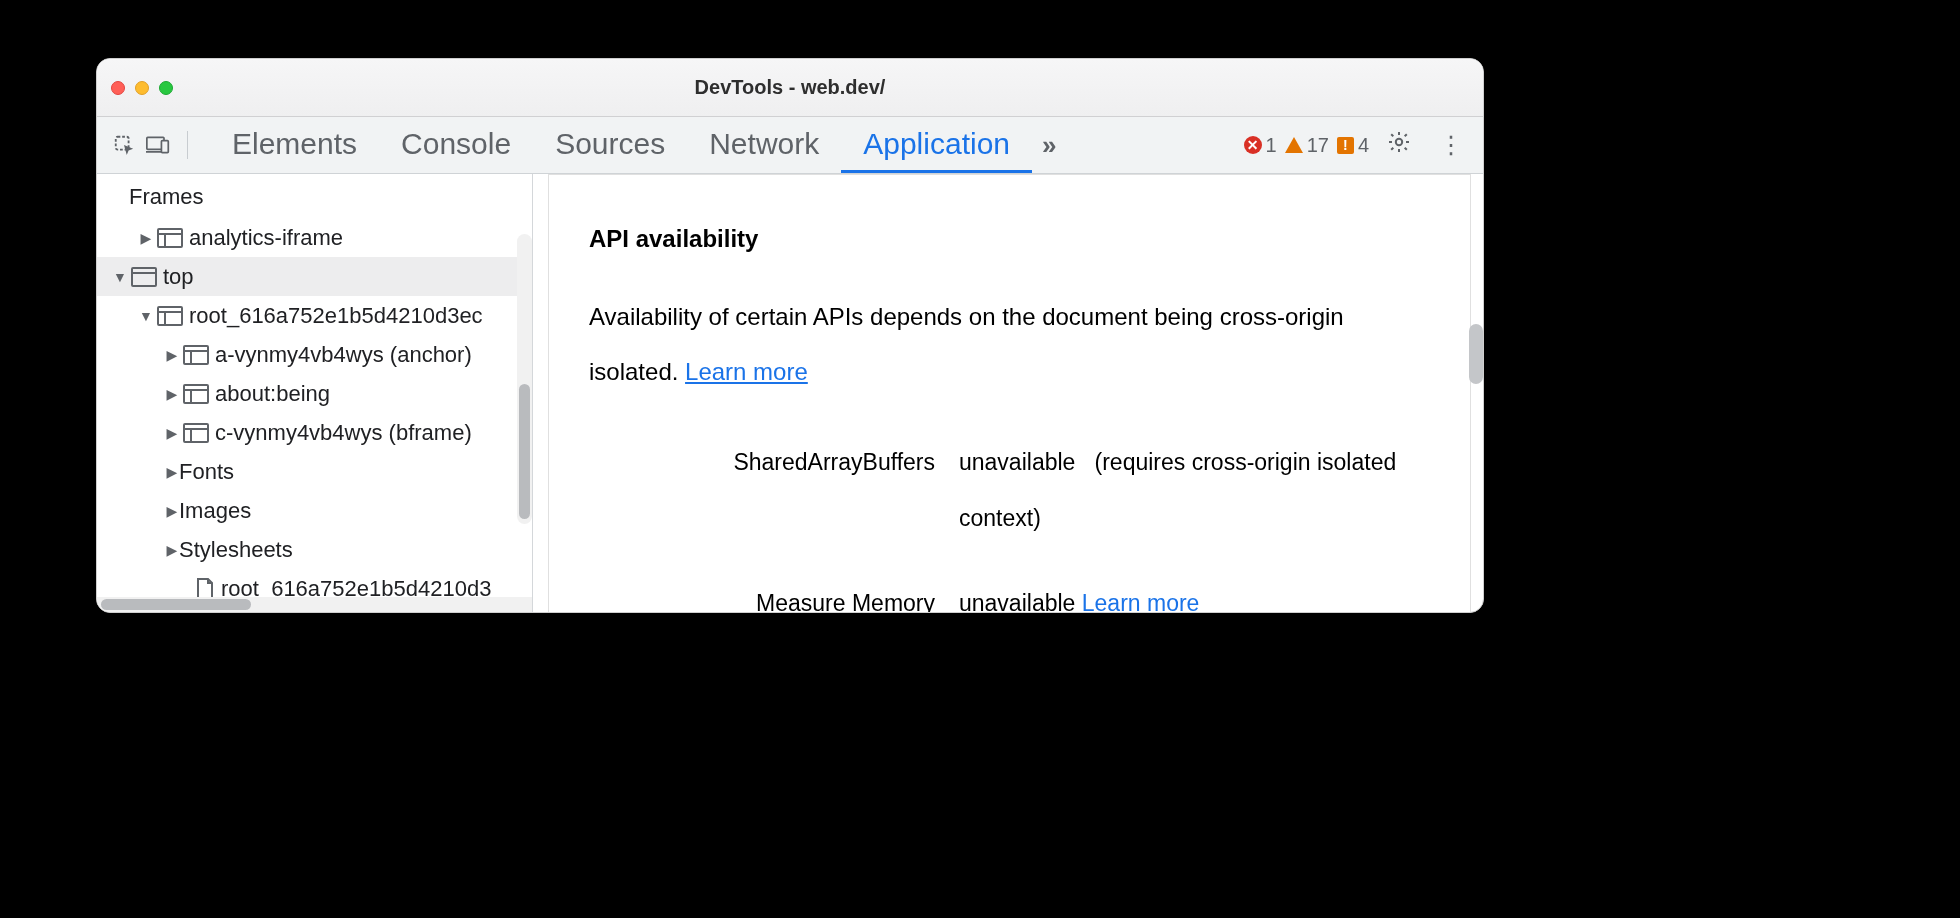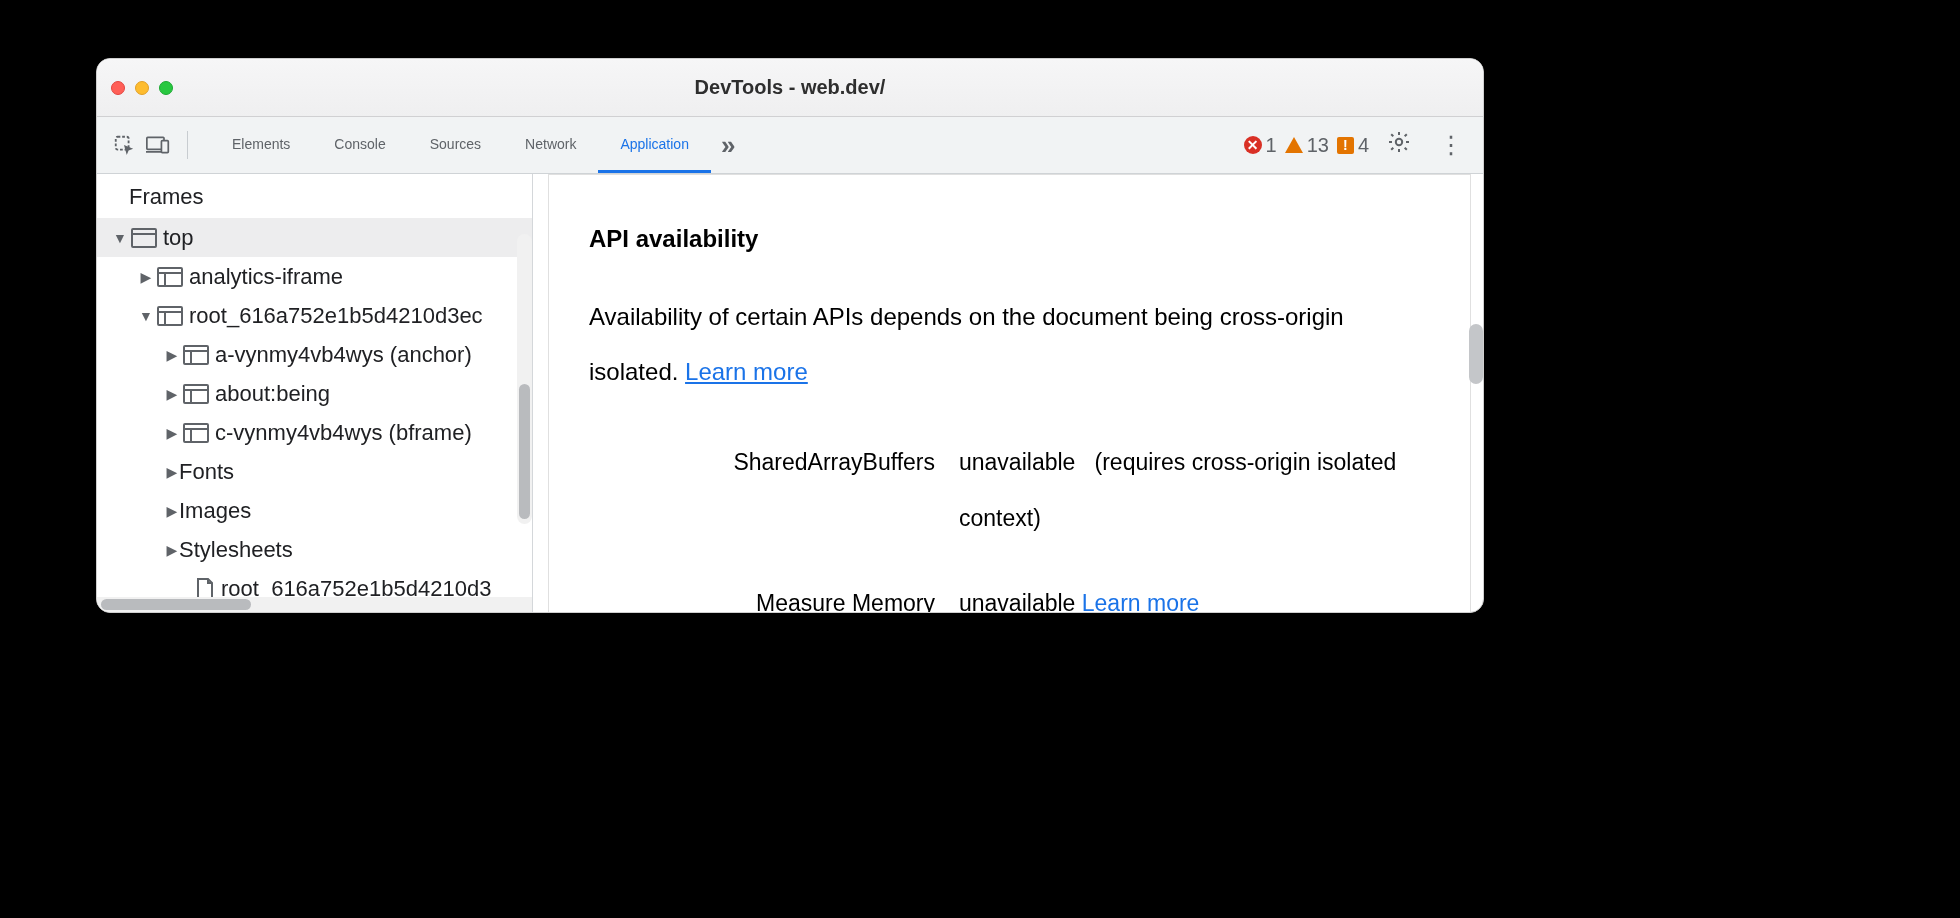--- a/index.html
+++ b/index.html
@@ -31,21 +31,21 @@
   
   .toolbar {
     height: 57px; background: #f1f3f4; border-bottom: 1px solid #cfd3d6;
     display: flex; align-items: center; padding: 0 10px;
   }
   .tb-icon { width: 34px; height: 34px; display: flex; align-items: center; justify-content: center; color: #5f6368; cursor: pointer; border-radius: 4px; }
   .tb-sep { width: 1px; height: 28px; background: #c8ccd0; margin: 0 12px; }
   .tabs { display: flex; align-items: stretch; height: 100%; margin-left: 10px; }
   .tab {
     display: flex; align-items: center; padding: 0 22px;
-    font-size: 14px; color: #5f6368; cursor: pointer; height: 100%;
+    font-size: 30px; color: #5f6368; cursor: pointer; height: 100%;
     border-bottom: 3px solid transparent;
   }
   .tab.active { color: #1a73e8; border-bottom: 3px solid #1a73e8; font-weight: 400; }
   .more-chev { font-size: 26px; color: #5f6368; padding: 0 10px; cursor: pointer; font-weight: 700; height:100%; display:flex; align-items:center;}
   .tb-right { margin-left: auto; display: flex; align-items: center; gap: 8px; }
   .badge-group { display: flex; align-items: center; gap: 4px; cursor: pointer; }
   .err-circle { width: 18px; height: 18px; border-radius: 50%; background: #d93025; color: #fff; font-weight: 700; font-size: 14px; display:flex;align-items:center;justify-content:center;}
   .warn-tri { width:0;height:0;border-left:9px solid transparent;border-right:9px solid transparent;border-bottom:16px solid #e37400; position:relative;}
   .issue-sq { width:17px;height:17px;background:#e37400;color:#fff;font-weight:700;font-size:14px;display:flex;align-items:center;justify-content:center;border-radius:2px;}
   .badge-count { font-size: 20px; color: #5f6368; }
@@ -139,61 +139,61 @@
         </div>
       <div class="more-chev">»</div>
 
       <div class="tb-right">
         <div class="badge-group">
           <div class="err-circle">✕</div>
           <span class="badge-count">1</span>
         </div>
         <div class="badge-group">
           <div class="warn-tri"></div>
-          <span class="badge-count">13</span>
+          <span class="badge-count">17</span>
         </div>
         <div class="badge-group">
           <div class="issue-sq">!</div>
           <span class="badge-count">4</span>
         </div>
         <div class="gear">
           <svg width="24" height="24" viewBox="0 0 24 24" fill="none" stroke="#5f6368" stroke-width="2">
             <circle cx="12" cy="12" r="3.2"></circle>
             <path d="M12 2v3M12 19v3M4.2 4.2l2.1 2.1M17.7 17.7l2.1 2.1M2 12h3M19 12h3M4.2 19.8l2.1-2.1M17.7 6.3l2.1-2.1"></path>
           </svg>
         </div>
         <div class="kebab">⋮</div>
       </div>
     </div>
 
     <div class="body">
 
       <div class="sidebar">
         <div class="section-title">Frames</div>
         <div class="tree" id="tree">
+            <div class="tree-row indent1">
+              <span class="arrow right"></span>
+              <span class="frame-icon">
+                <svg width="26" height="20" viewBox="0 0 26 20" fill="none" stroke="#5f6368" stroke-width="2">
+                  <rect x="1" y="1" width="24" height="18" rx="1"></rect>
+                  <line x1="1" y1="6" x2="25" y2="6"></line>
+                  <line x1="8" y1="6" x2="8" y2="19"></line>
+                </svg>
+              </span>
+              <span>analytics-iframe</span>
+            </div>
             <div class="tree-row indent0 selected">
               <span class="arrow down"></span>
               <span class="frame-icon">
                 <svg width="26" height="20" viewBox="0 0 26 20" fill="none" stroke="#5f6368" stroke-width="2">
                   <rect x="1" y="1" width="24" height="18" rx="1"></rect>
                   <line x1="1" y1="6" x2="25" y2="6"></line>
                 </svg>
               </span>
               <span>top</span>
-            </div>
-            <div class="tree-row indent1">
-              <span class="arrow right"></span>
-              <span class="frame-icon">
-                <svg width="26" height="20" viewBox="0 0 26 20" fill="none" stroke="#5f6368" stroke-width="2">
-                  <rect x="1" y="1" width="24" height="18" rx="1"></rect>
-                  <line x1="1" y1="6" x2="25" y2="6"></line>
-                  <line x1="8" y1="6" x2="8" y2="19"></line>
-                </svg>
-              </span>
-              <span>analytics-iframe</span>
             </div>
             <div class="tree-row indent1">
               <span class="arrow down"></span>
               <span class="frame-icon">
                 <svg width="26" height="20" viewBox="0 0 26 20" fill="none" stroke="#5f6368" stroke-width="2">
                   <rect x="1" y="1" width="24" height="18" rx="1"></rect>
                   <line x1="1" y1="6" x2="25" y2="6"></line>
                   <line x1="8" y1="6" x2="8" y2="19"></line>
                 </svg>
               </span>

